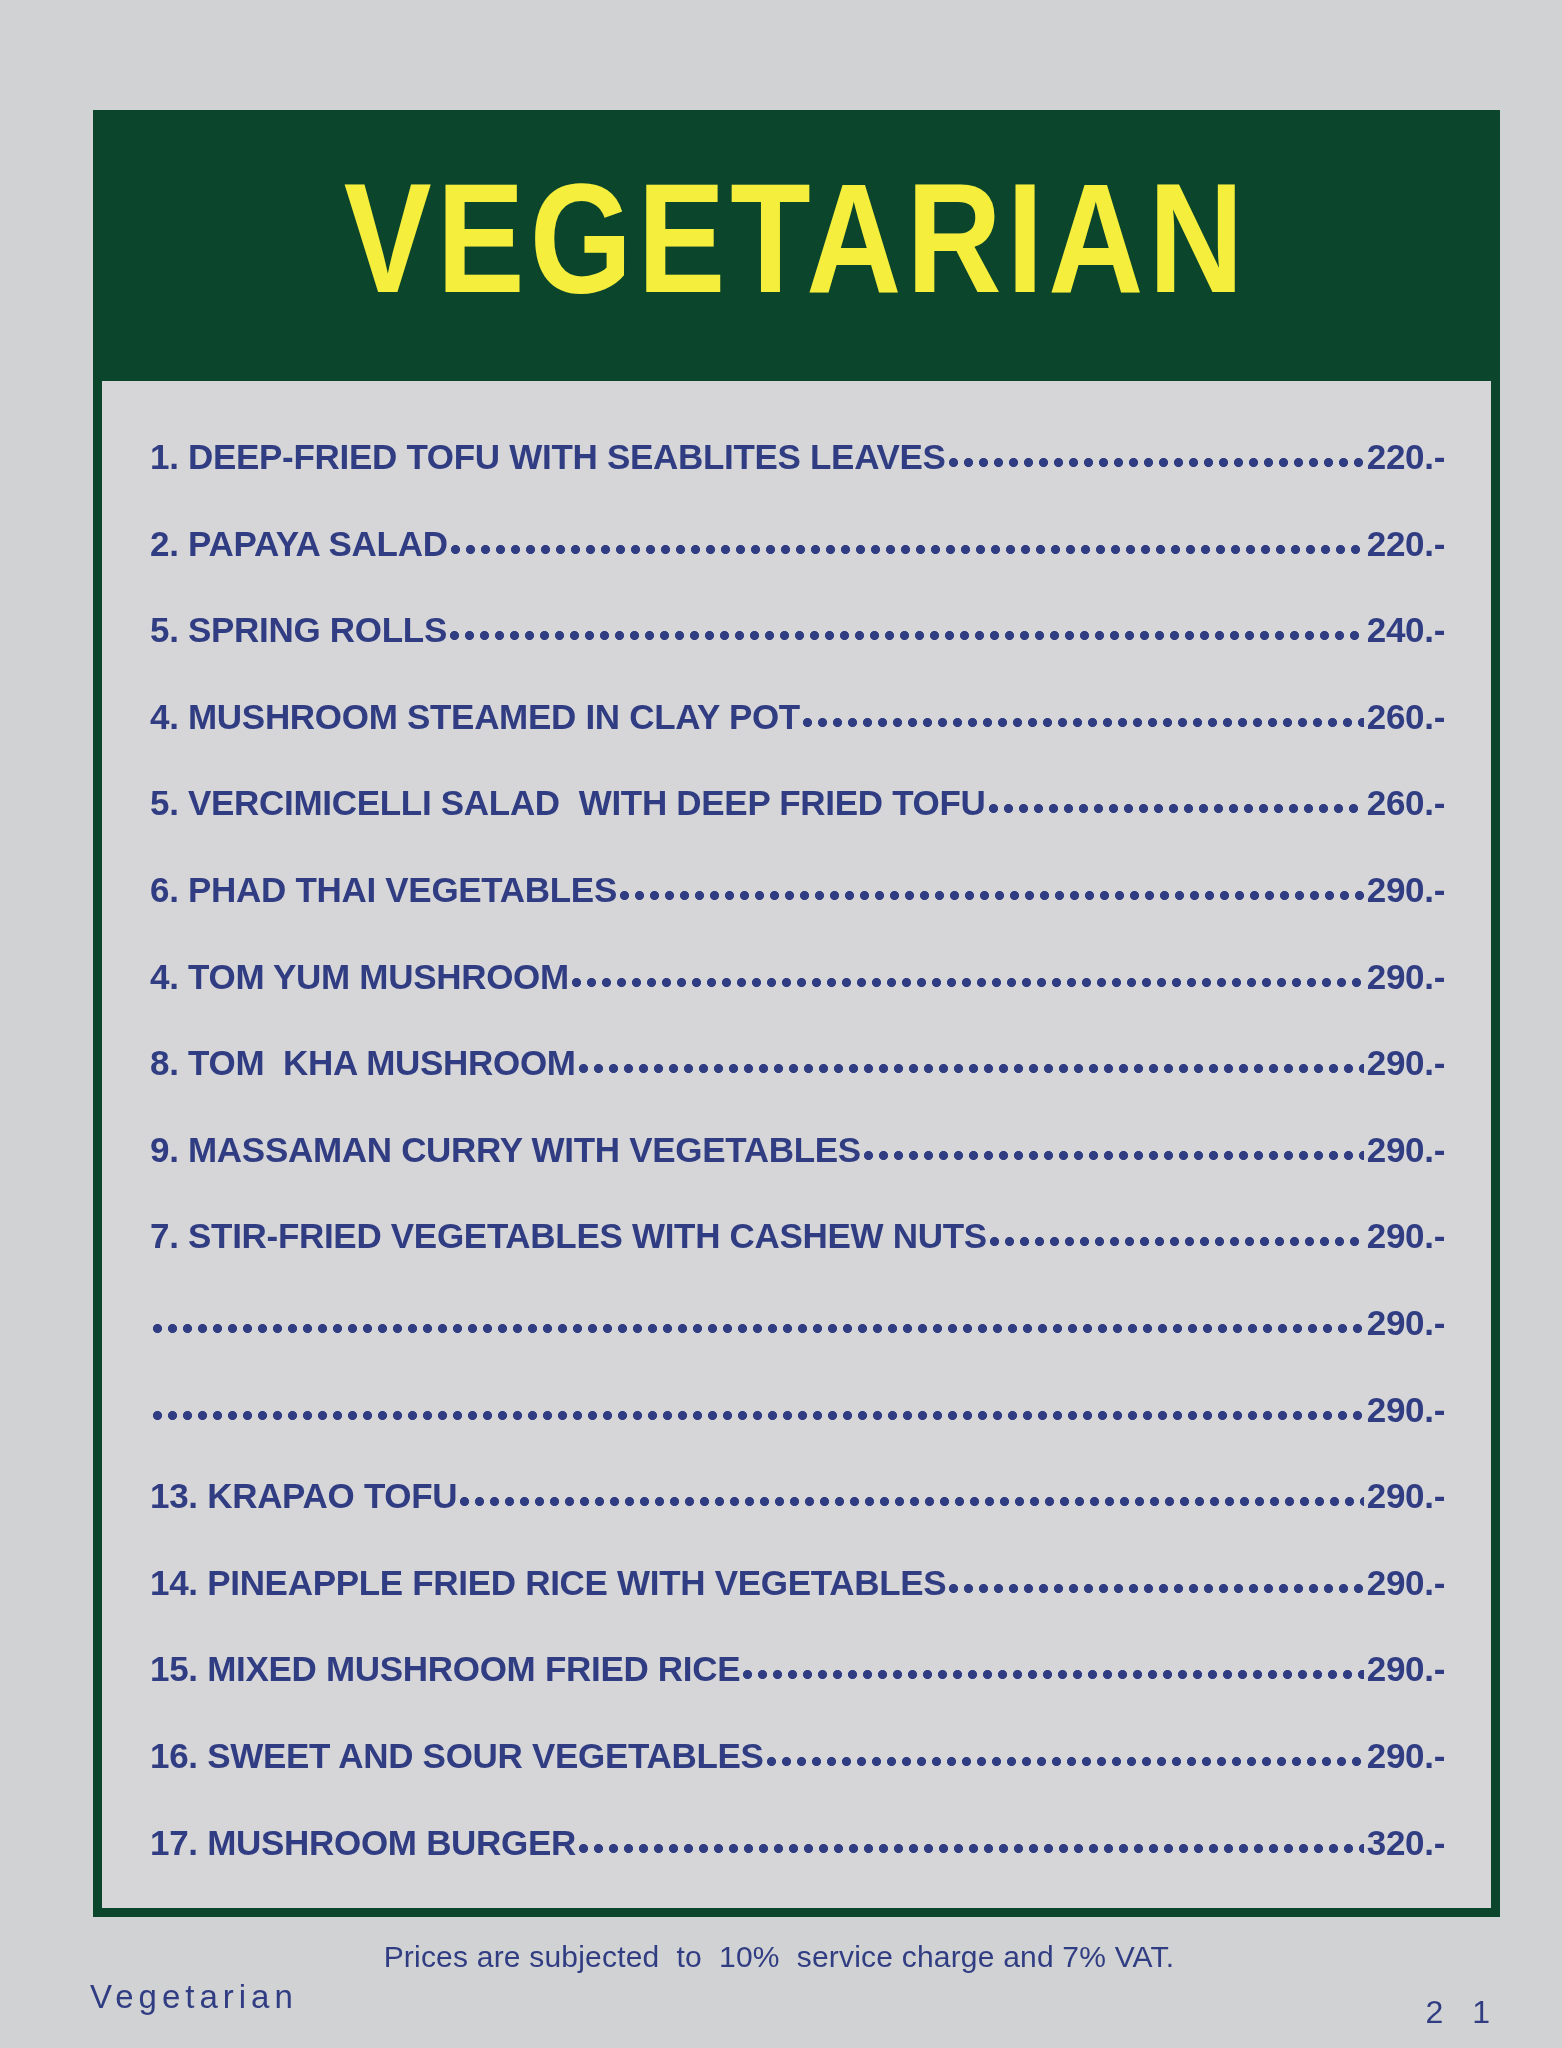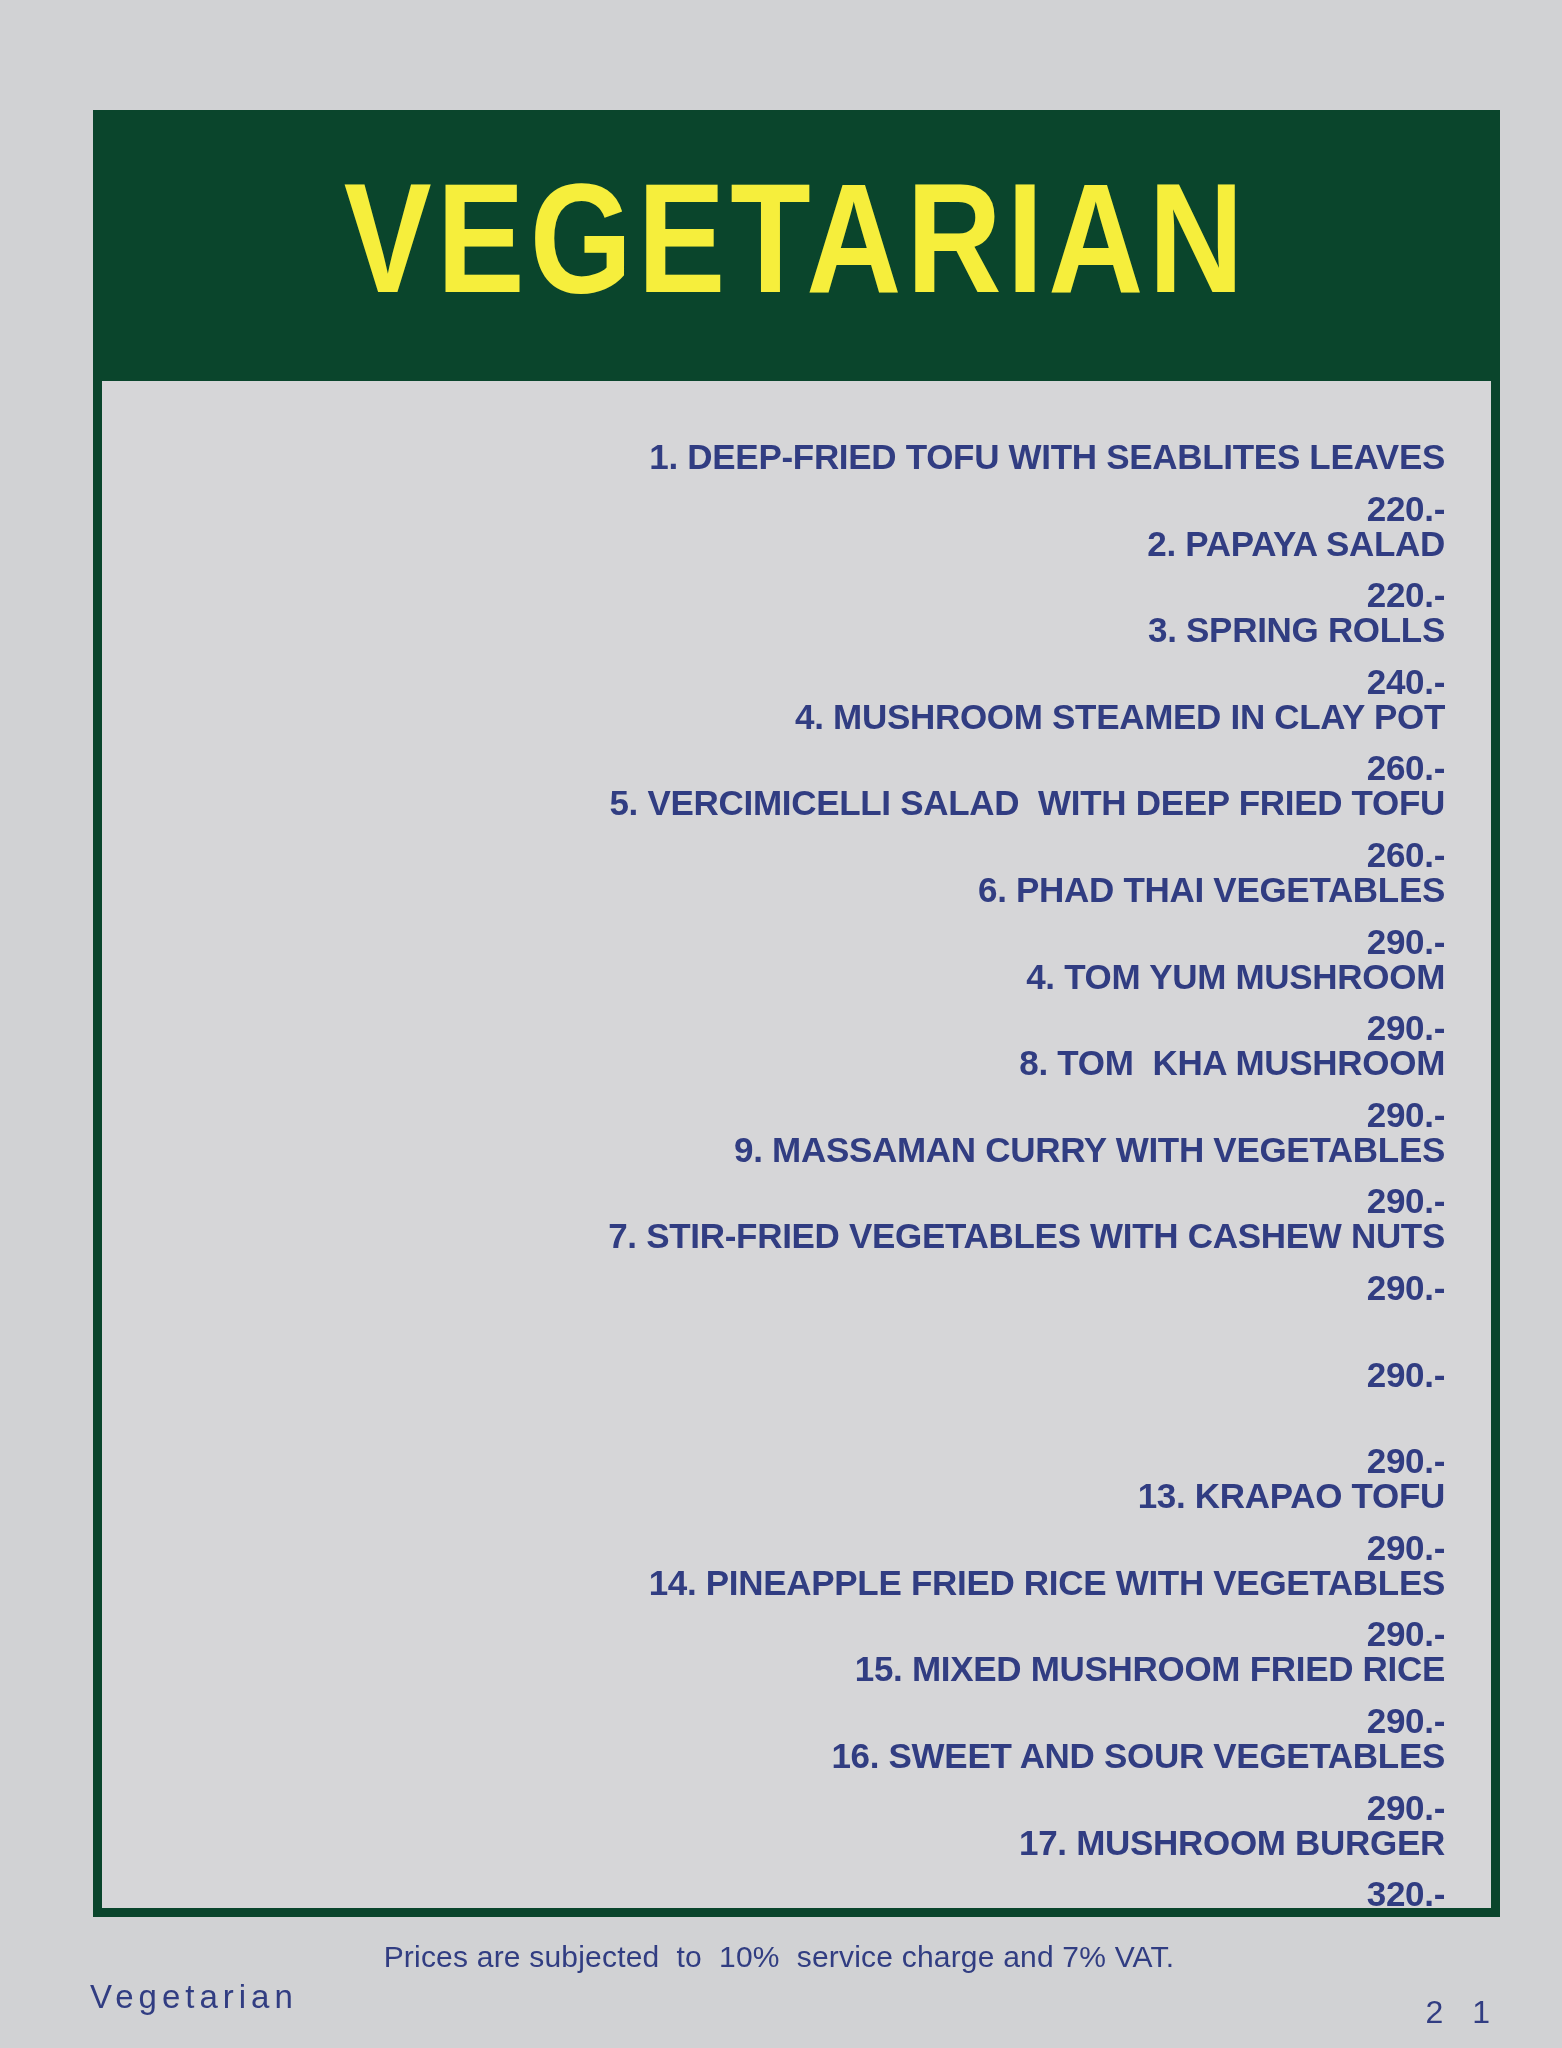--- a/index.html
+++ b/index.html
@@ -38,21 +38,20 @@
     position:absolute;top:262px;left:0;right:0;bottom:0;
     padding:58px 46px 0 48px;
     box-sizing:border-box;
   }
   .row{
     height:86.6px;
     display:flex;align-items:flex-end;
     color:var(--navy);
     font-weight:700;font-size:35px;line-height:1;
     letter-spacing:-0.3px;
-    flex-direction:column;
   }
   .row .name{white-space:pre;}
   .row .dots{
     flex:1;height:9px;align-self:flex-end;margin:0 3px 7px 3px;
     background-image:radial-gradient(circle at 4.5px 4.5px, var(--navy) 4.2px, rgba(0,0,0,0) 4.9px);
     background-size:15px 9px;background-repeat:repeat-x;background-position:left center;
   }
   .row .price{white-space:nowrap;}
   
   .row > *{margin-bottom:auto;}
@@ -87,21 +86,21 @@
     <span class="price">220.-</span>
   </div>
 
   <div class="row">
     <span class="name">2. PAPAYA SALAD</span>
     <span class="dots"></span>
     <span class="price">220.-</span>
   </div>
 
   <div class="row">
-    <span class="name">3. SPRING ROLLS</span>
+    <span class="name">5. SPRING ROLLS</span>
     <span class="dots"></span>
     <span class="price">240.-</span>
   </div>
 
   <div class="row">
     <span class="name">4. MUSHROOM STEAMED IN CLAY POT</span>
     <span class="dots"></span>
     <span class="price">260.-</span>
   </div>
 

